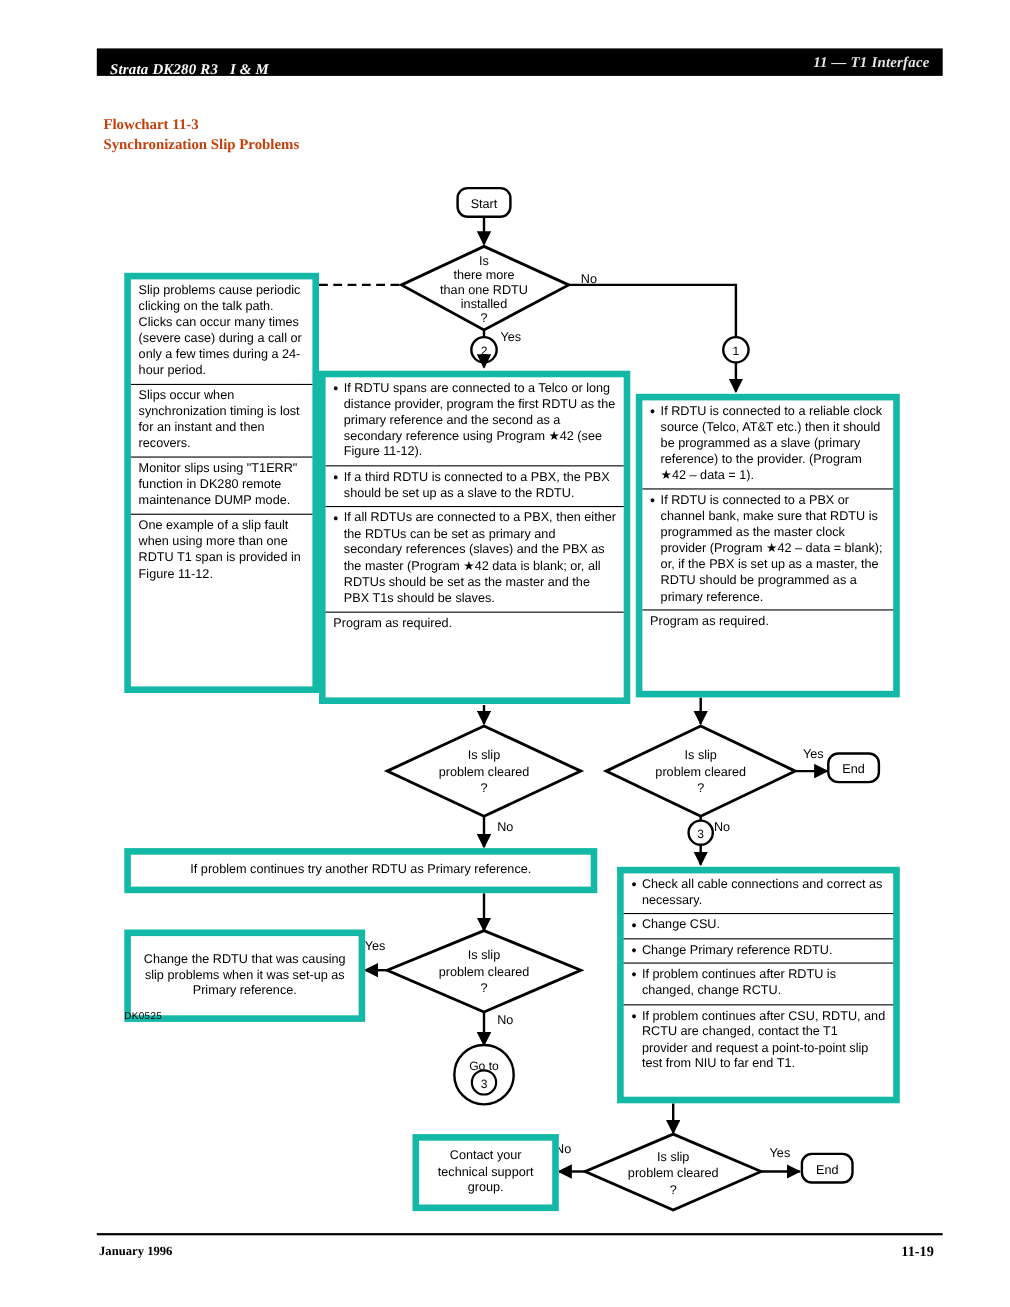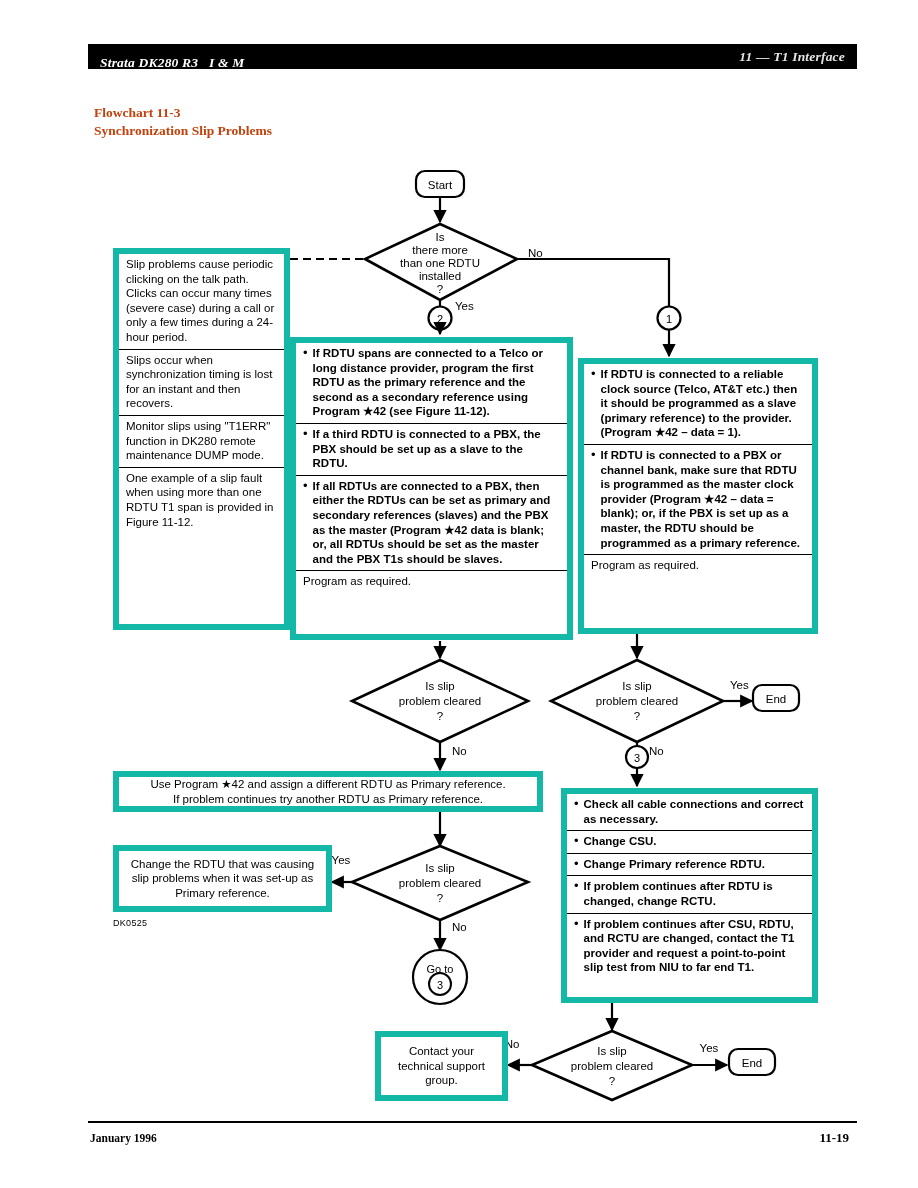--- a/index.html
+++ b/index.html
@@ -128,21 +128,20 @@
     display: flex;
     gap: 5px;
   }
   .bullet-row .bdot {
     flex: 0 0 auto;
     line-height: 1.1;
     font-size: 13px;
   }
   .bullet-row .btxt {
     flex: 1 1 auto;
-    font-weight: bold;
   }
   .ctr { text-align: center; }
   
   svg.flow {
     position: absolute;
     left: 0; top: 0;
     width: 918px;
     height: 1188px;
   }
   svg.flow text {
@@ -313,26 +312,25 @@
       <div class="bullet-row">
         <span class="bdot">•</span>
         <span class="btxt">If RDTU is connected to a PBX or channel bank, make sure that RDTU is programmed as the master clock provider (Program ★42 – data = blank); or, if the PBX is set up as a master, the RDTU should be programmed as a primary reference.</span>
       </div>
     </div>
     <div class="seg divided">Program as required.</div>
   </div>
 
   <div class="fbox" style="left:113px; top:771px; width:430px; height:41px; display:flex; align-items:center;">
     <div style="width:100%;">
-      <div class="ctr">Use Program ★42 and assign a different RDTU as Primary reference.</div>
       <div class="ctr">If problem continues try another RDTU as Primary reference.</div>
     </div>
   </div>
 
-  <div class="fbox" style="left:113px; top:845px; width:219px; height:67px; display:flex; align-items:center; justify-content:center;">
+  <div class="fbox" style="left:113px; top:845px; width:219px; height:84px; display:flex; align-items:center; justify-content:center;">
     <div class="ctr" style="padding:0 6px;">Change the RDTU that was causing slip problems when it was set-up as Primary reference.</div>
   </div>
 
   <div class="fbox" style="left:561px; top:788px; width:257px; min-height:215px;">
     <div class="seg">
       <div class="bullet-row">
         <span class="bdot">•</span>
         <span class="btxt">Check all cable connections and correct as necessary.</span>
       </div>
     </div>

